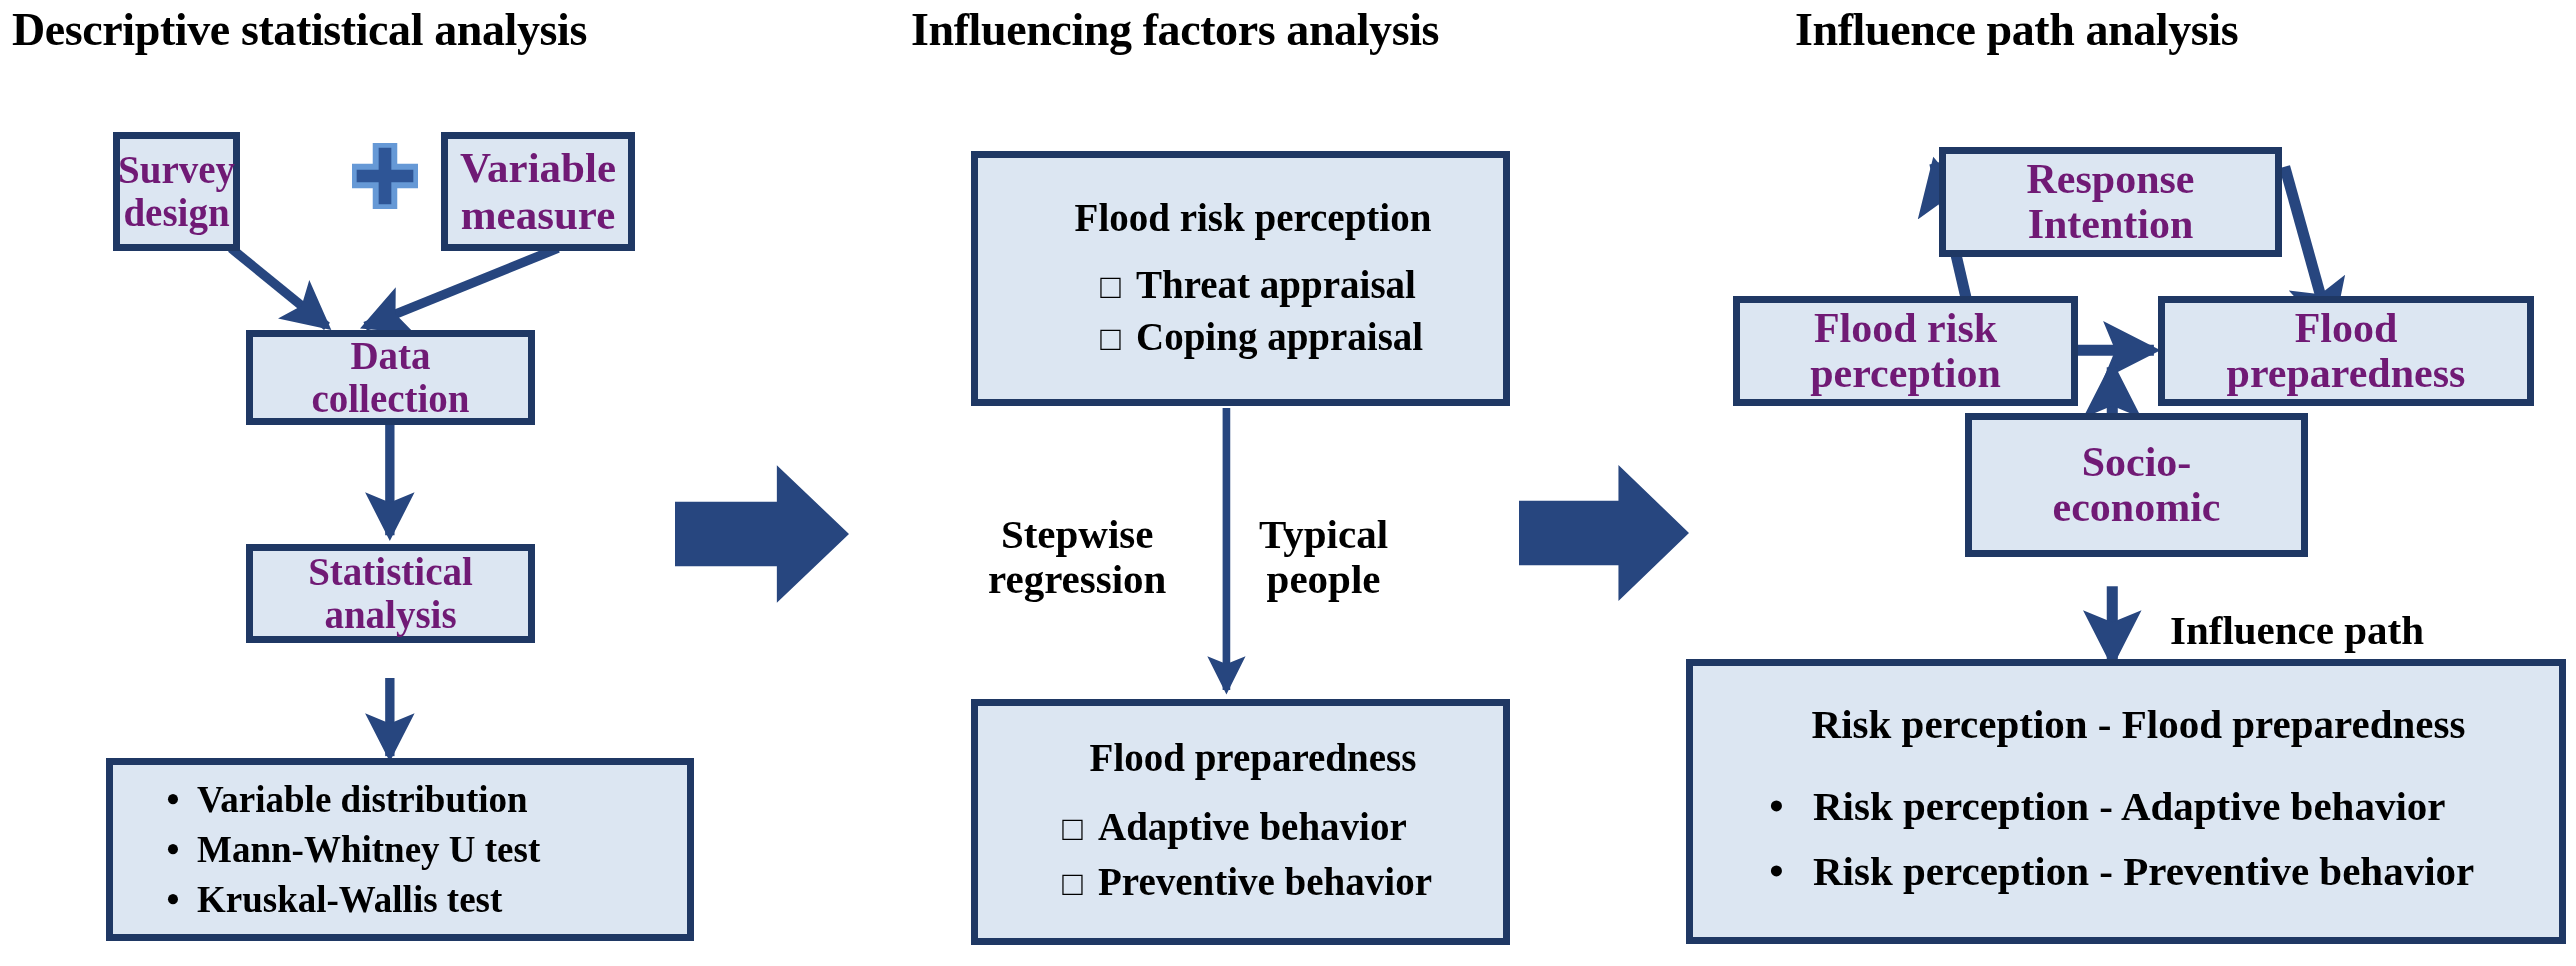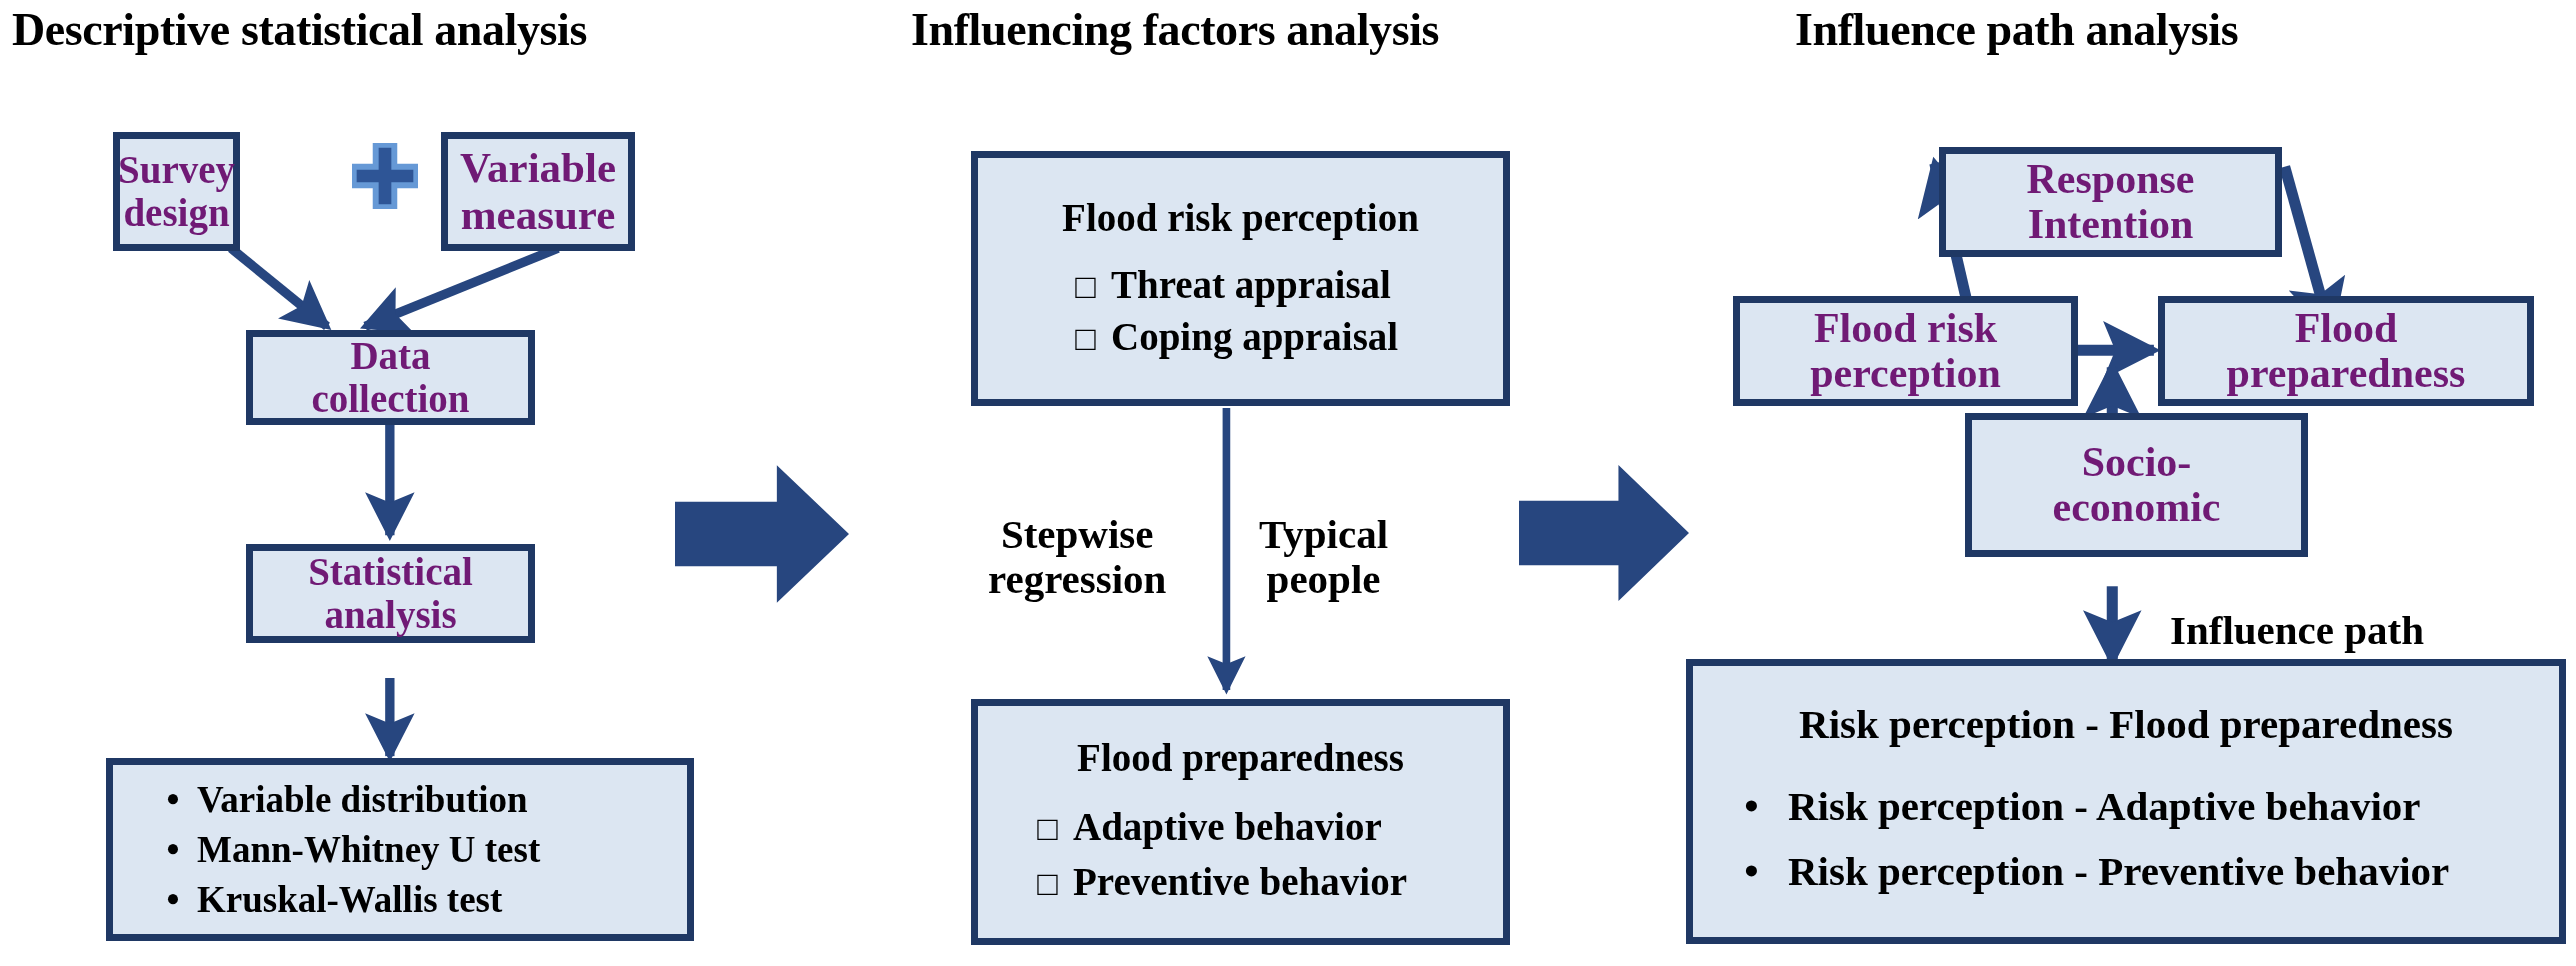--- a/index.html
+++ b/index.html
@@ -44,20 +44,21 @@
   .listbox {
     position: absolute;
     box-sizing: border-box;
     background: #DCE6F2;
     border: 7.6px solid #1F3864;
     display: flex;
     flex-direction: column;
     justify-content: center;
     color: #000000;
     font-weight: bold;
+    padding-left: 25px;
   }
   .row {
     display: flex;
     align-items: baseline;
     white-space: nowrap;
   }
   .marker {
     display: inline-block;
     text-align: center;
     flex: 0 0 auto;

